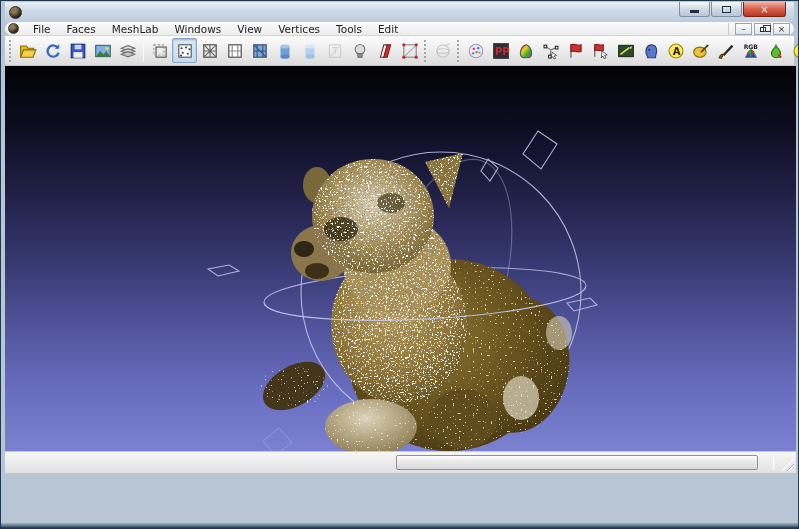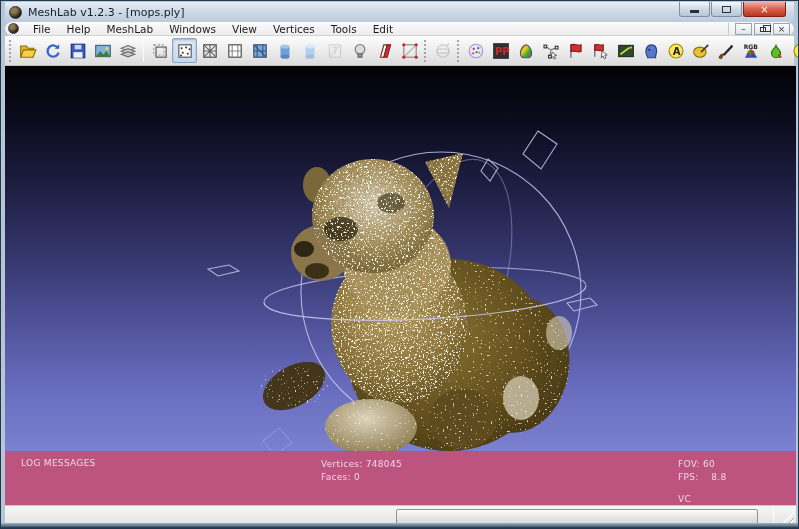--- a/index.html
+++ b/index.html
@@ -86,38 +86,37 @@
     background:repeating-linear-gradient(135deg,transparent 0 3px,#aaa 3px 4px,#fff 4px 5px);
     clip-path:polygon(100% 0,100% 100%,0 100%);}
 </style>
 </head>
 <body>
 
 <div class="window">
 
   <div class="titlebar">
     <span class="app-icon"></span>
-    <span class="title-text">MeshLab v1.2.3 - [mops.ply]</span>
     <span class="winbtns">
       <span class="winbtn">
           <span class="glyph-min"></span>
         </span>
       <span class="winbtn">
           <span class="glyph-max"></span>
         </span>
       <span class="winbtn close">
           <span>×</span>
         </span>
     </span>
   </div>
 
   <div class="menubar">
     <span class="mdi-icon"></span>
     <span class="menu-item">File</span>
-    <span class="menu-item">Help</span>
+    <span class="menu-item">Faces</span>
     <span class="menu-item">MeshLab</span>
     <span class="menu-item">Windows</span>
     <span class="menu-item">View</span>
     <span class="menu-item">Vertices</span>
     <span class="menu-item">Tools</span>
     <span class="menu-item">Edit</span>
     <span class="mdi-btns">
       <span class="mdi-btn">–</span>
       <span class="mdi-btn">
           <span class="glyph-restore"></span>
@@ -466,28 +465,20 @@
             </g>
           <g clip-path="url(#dogUpper)">
               <rect x="290" y="140" width="230" height="270" filter="url(#fSpeckD)" opacity=".5"></rect>
             </g>
         </g>
 
         <path d="M263 299 A161 25 -3 0 0 585 283" stroke="#c6c6ec" fill="none" stroke-width="1.2" opacity=".9"></path>
       </svg>
     </div>
 
-    <div class="logbar">
-      <span class="abs log-title">LOG MESSAGES</span>
-      <span class="abs stat-v">Vertices: 748045</span>
-      <span class="abs stat-f">Faces: 0</span>
-      <span class="abs cam-fov">FOV: 60</span>
-      <span class="abs cam-fps">FPS:    8.8</span>
-      <span class="abs cam-vc">VC</span>
-    </div>
 
     <div class="statusbar">
       <span class="progress"></span>
       <span class="sb-sep"></span>
       <span class="grip"></span>
     </div>
   </div>
 
 </div>
 

